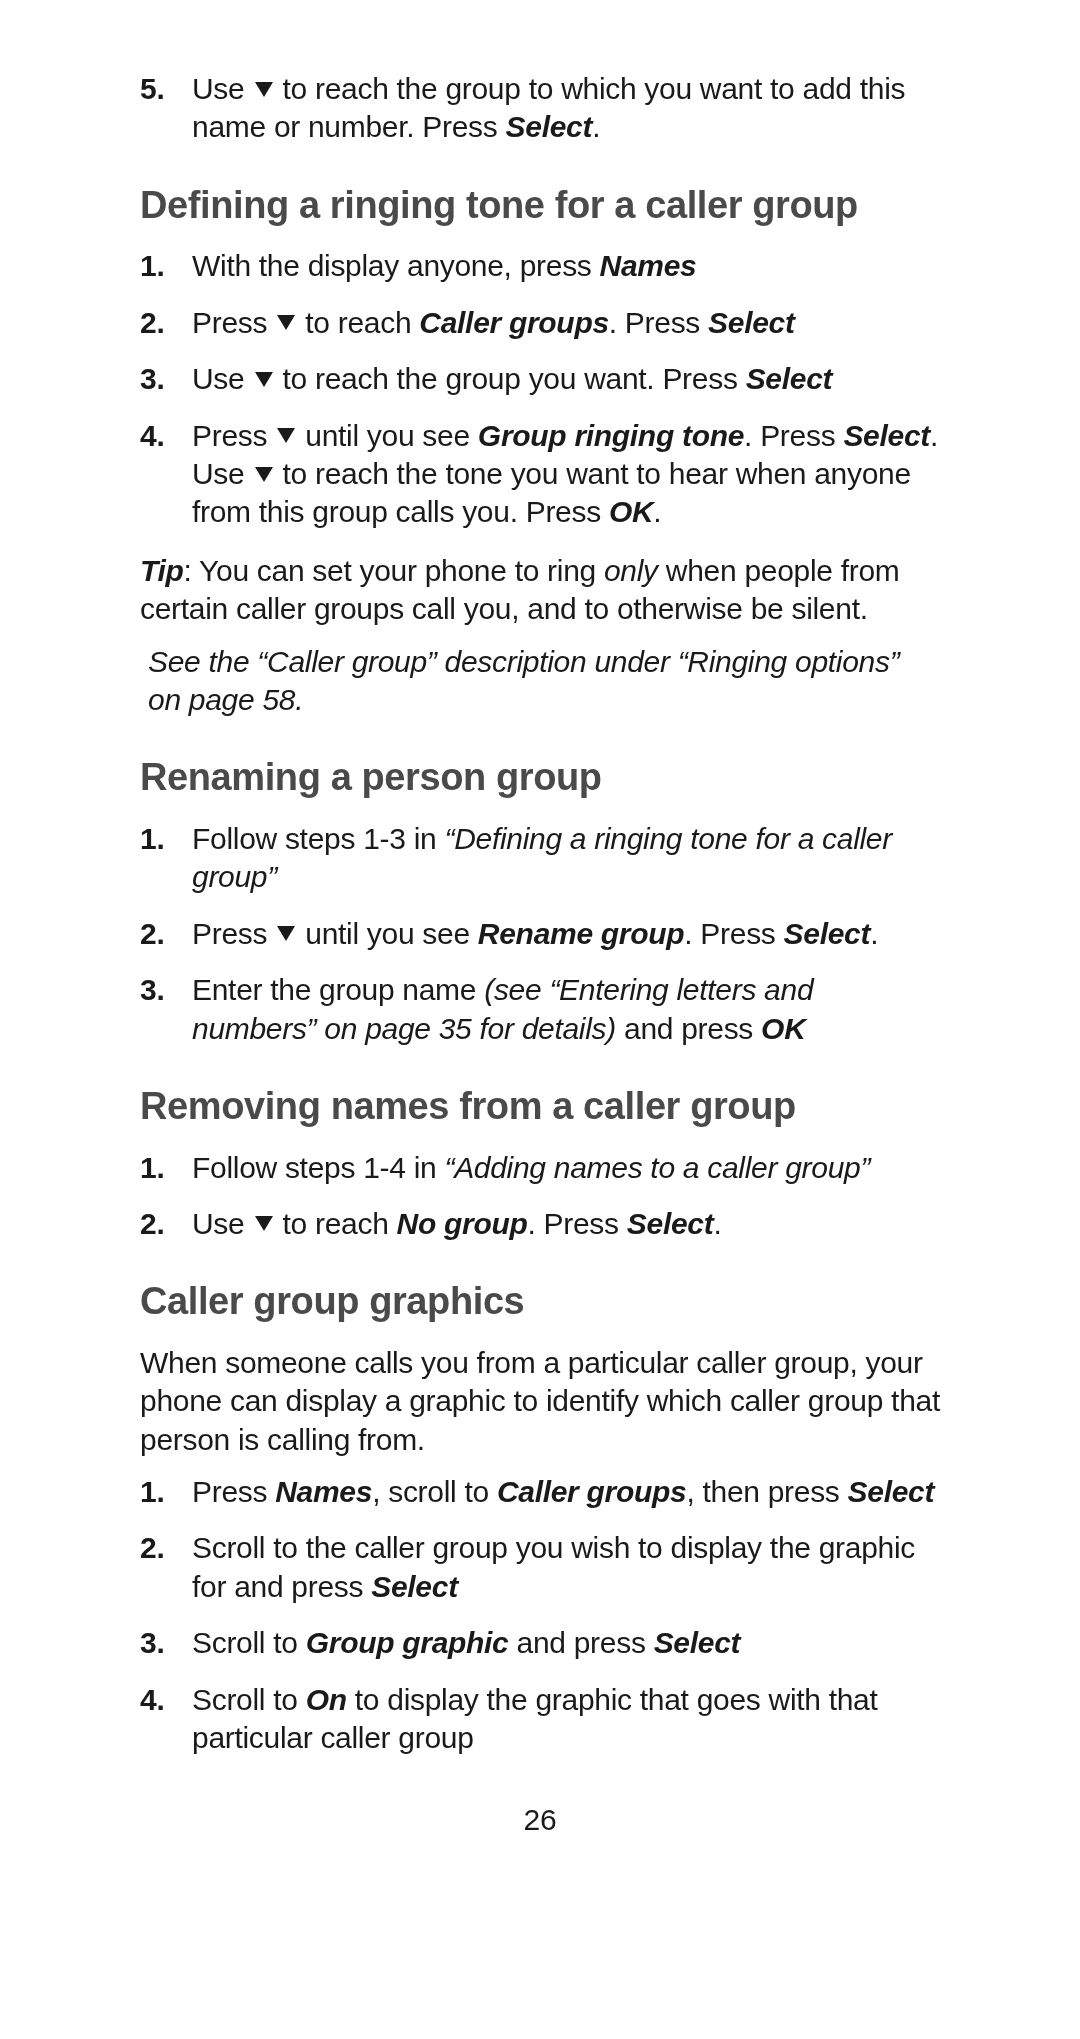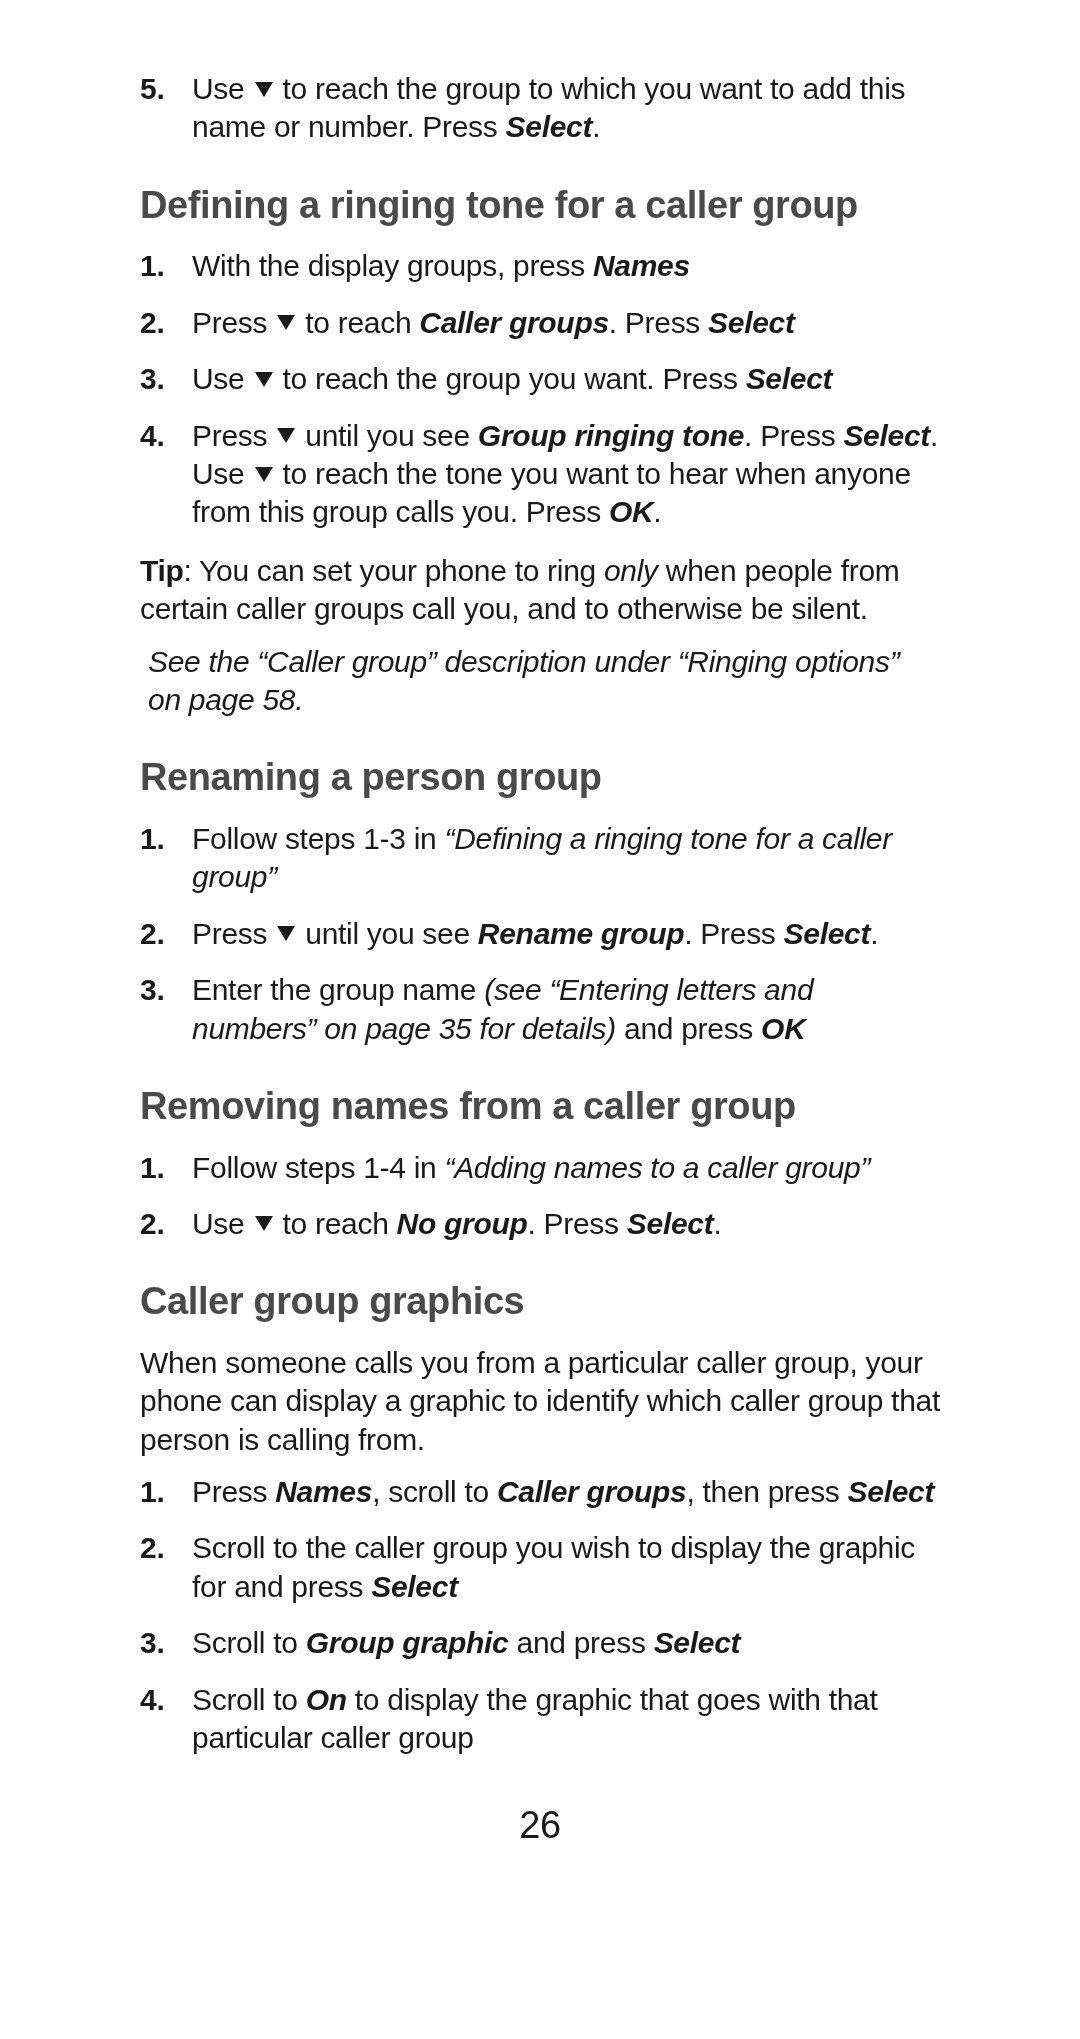--- a/index.html
+++ b/index.html
@@ -35,21 +35,21 @@
   .item .body {
     flex: 1;
   }
   .heading {
     font-weight: 700;
     color: #4a4a4a;
     margin: 34px 0 18px 0;
     font-size: 38px;
     letter-spacing: -0.4px;
   }
-  .bold { font-weight: 700; }
+  .bold { font-weight: 700; font-style: italic; }
   .medium { font-weight: 600; font-style: italic; }
   .italic { font-style: italic; }
   .tri {
     display: inline-block;
     vertical-align: middle;
     width: 0; height: 0;
     border-left: 9px solid transparent;
     border-right: 9px solid transparent;
     border-top: 15px solid #1a1a1a;
     margin: 0 2px 4px 2px;
@@ -57,42 +57,42 @@
   .para {
     margin: 14px 0 14px 0;
   }
   .ref {
     font-style: italic;
     margin: 8px 0 24px 8px;
   }
   .page-num {
     text-align: center;
     margin-top: 44px;
-    font-size: 38px;
+    font-size: 30px;
     font-weight: 300;
   }
 </style>
 </head>
 <body>
 
 <div class="list">
   <div class="item">
     <div class="num">5.</div>
     <div class="body">
       <span>Use </span><span class="tri"></span><span> to reach the group to which you want to add this name or number. Press </span><span class="medium">Select</span><span>.</span>
     </div>
   </div>
 </div>
 
 <div class="heading">Defining a ringing tone for a caller group</div>
 <div class="list">
   <div class="item">
     <div class="num">1.</div>
     <div class="body">
-      <span>With the display groups, press </span><span class="medium">Names</span>
+      <span>With the display anyone, press </span><span class="medium">Names</span>
     </div>
   </div>
   <div class="item">
     <div class="num">2.</div>
     <div class="body">
       <span>Press </span><span class="tri"></span><span> to reach </span><span class="medium">Caller groups</span><span>. Press </span><span class="medium">Select</span>
     </div>
   </div>
   <div class="item">
     <div class="num">3.</div>

